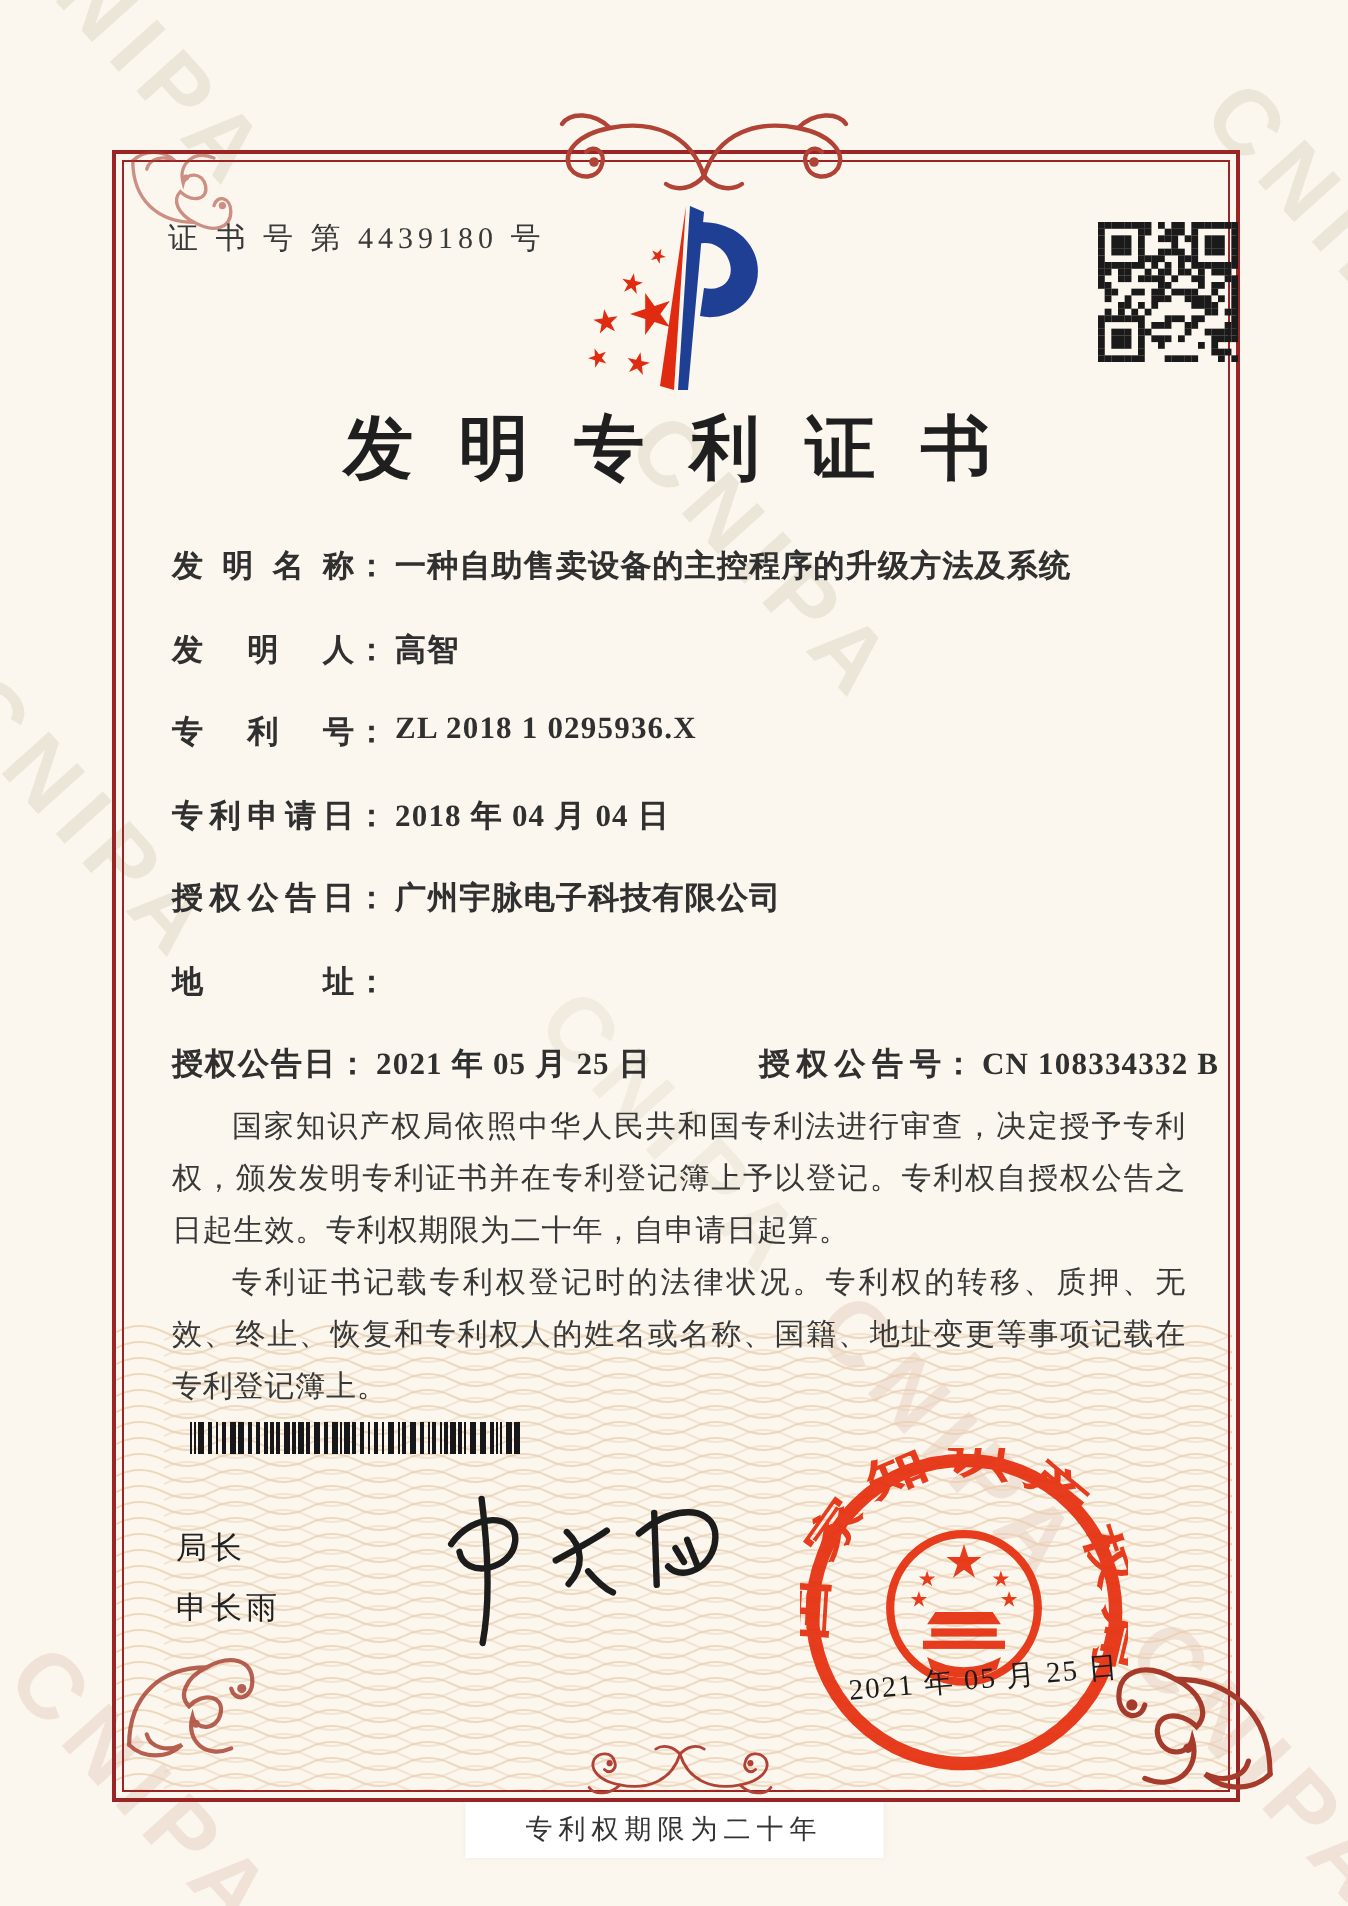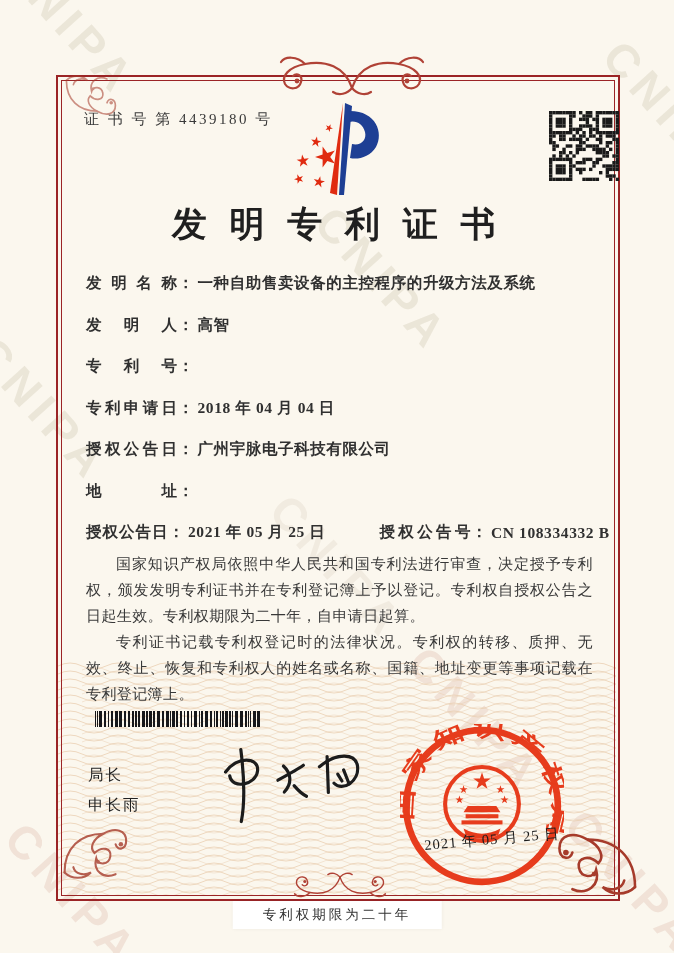--- a/index.html
+++ b/index.html
@@ -402,20 +402,21 @@
       <span class="fvalue">一种自助售卖设备的主控程序的升级方法及系统</span>
     </div>
     <div class="frow">
       <span class="flabel">发明人</span>
         <span class="fcolon">：</span>
       <span class="fvalue">高智</span>
     </div>
     <div class="frow">
       <span class="flabel">专利号</span>
         <span class="fcolon">：</span>
+      <span class="fvalue">ZL 2018 1 0295936.X</span>
     </div>
     <div class="frow">
       <span class="flabel">专利申请日</span>
         <span class="fcolon">：</span>
       <span class="fvalue">2018 年 04 月 04 日</span>
     </div>
     <div class="frow">
       <span class="flabel">授权公告日</span>
         <span class="fcolon">：</span>
       <span class="fvalue">广州宇脉电子科技有限公司</span>

